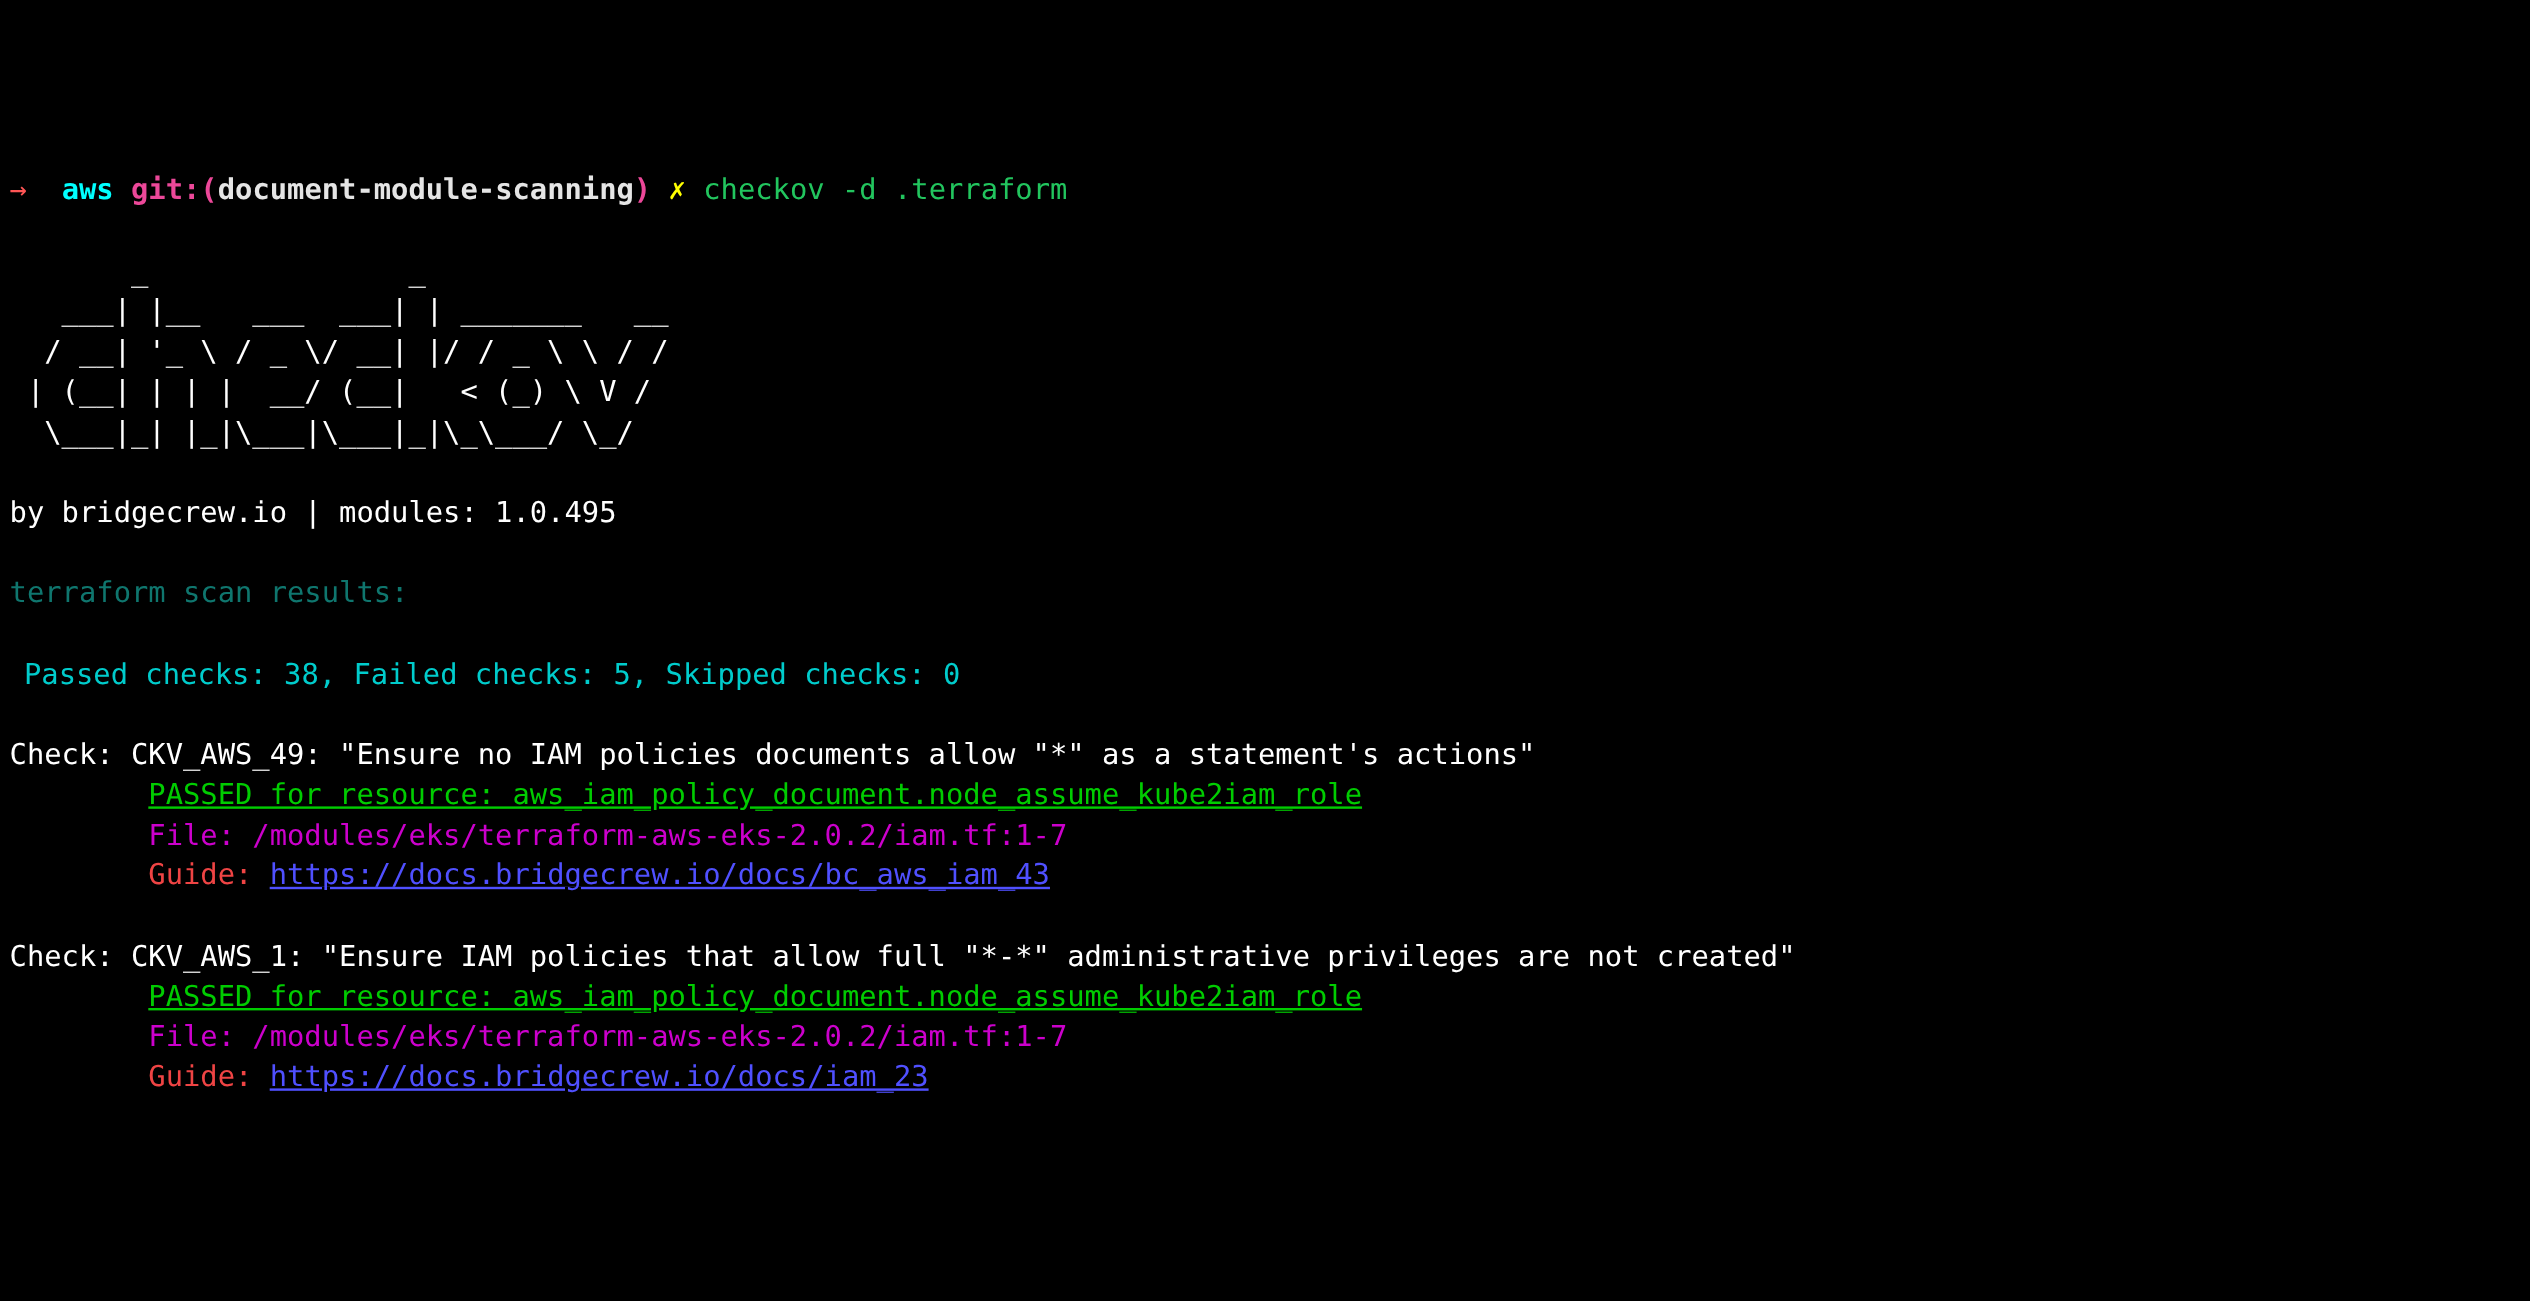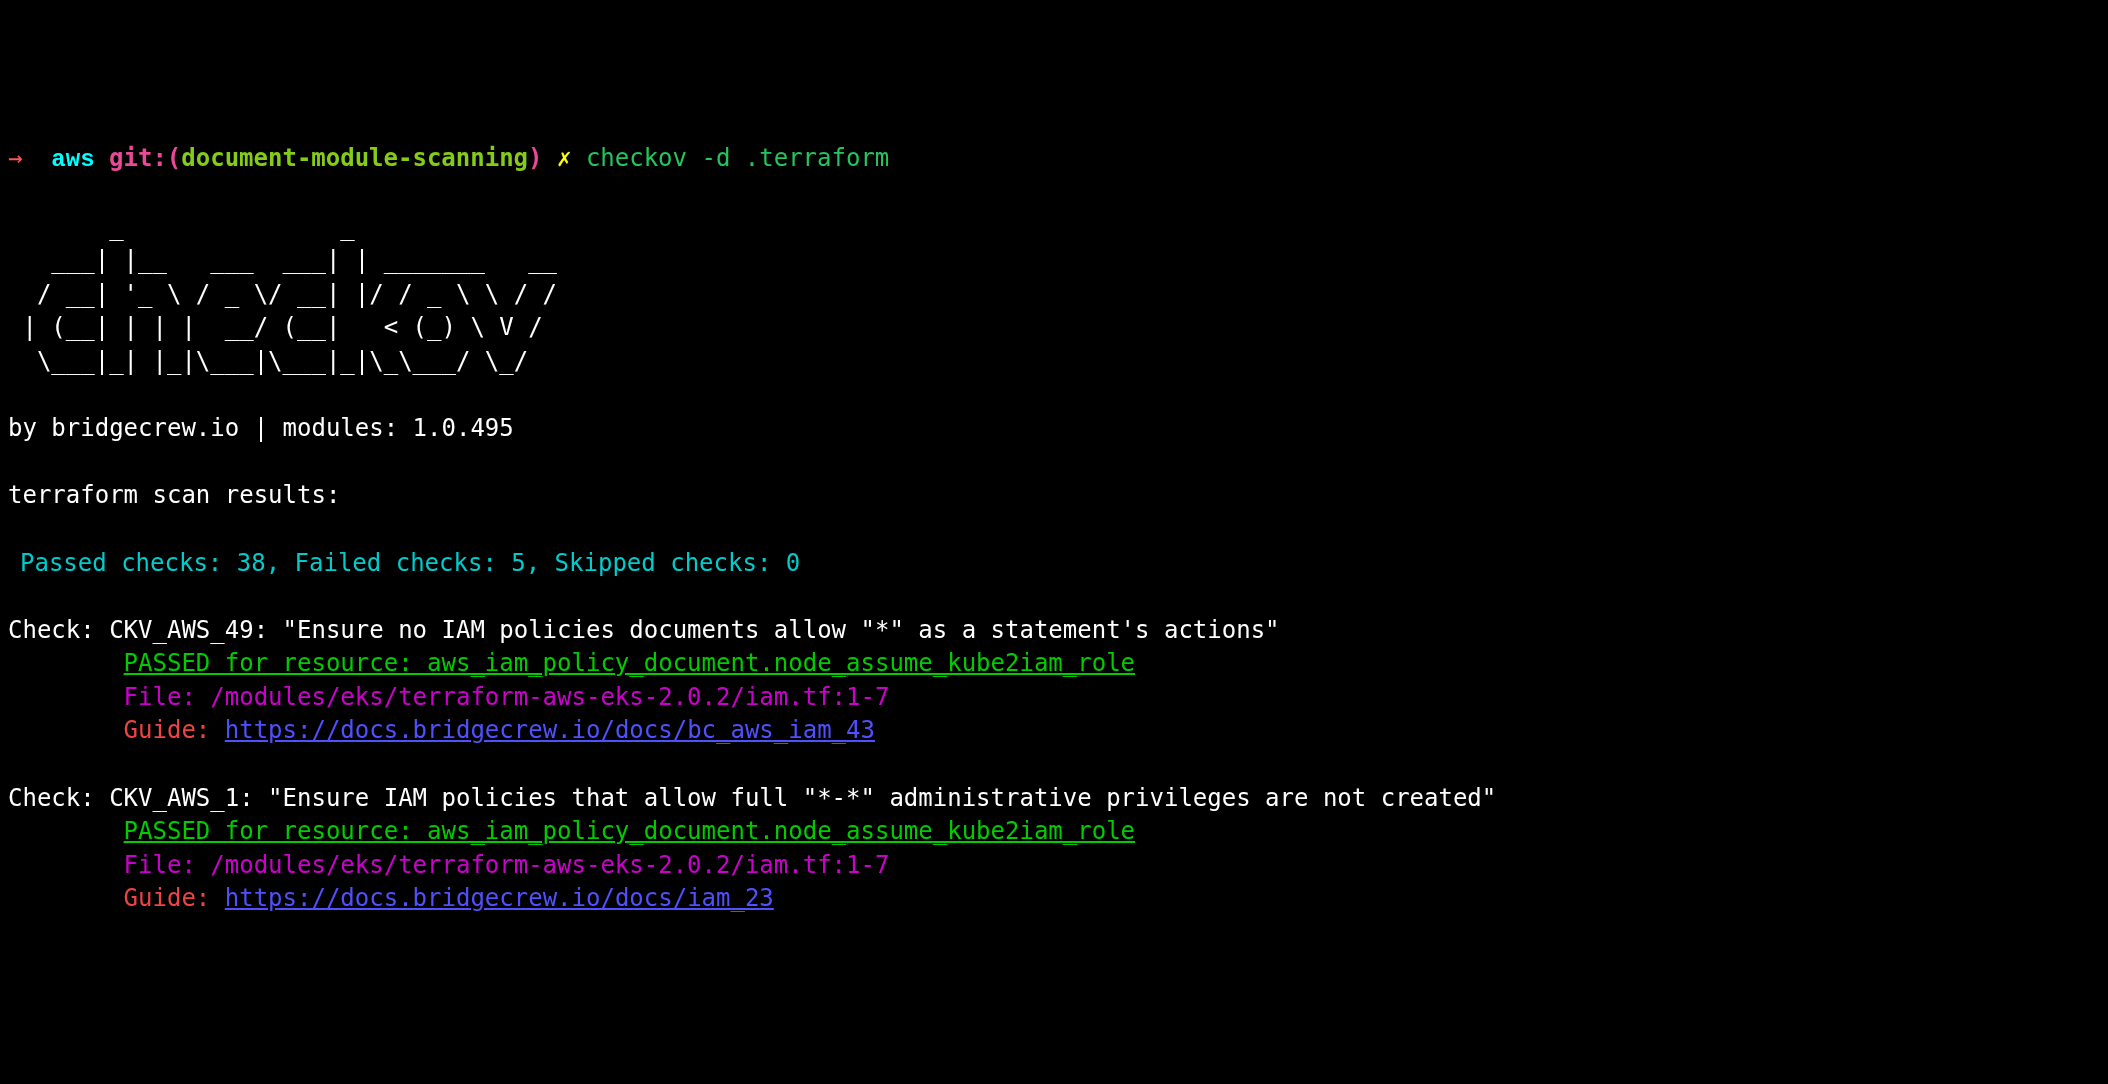--- a/index.html
+++ b/index.html
@@ -18,46 +18,45 @@
       width: 2108px;
       height: 1084px;
       overflow: hidden;
     }
     .prompt-arrow {
       color: #ff5555;
     }
     .prompt-aws {
       color: #00ffff;
       font-weight: bold;
-      font-family: Liberation Mono, monospace;
     }
     .prompt-git {
       color: #ec4899;
       font-weight: bold;
     }
     .prompt-branch {
-      color: #84cc16;
+      color: #e5e5e5;
       font-weight: bold;
       margin-top: 44px;
     }
     .prompt-x {
       color: #ffff00;
       font-weight: bold;
     }
     .command {
       color: #22c55e;
     }
     .ascii-art {
       color: #ffffff;
     }
     .byline {
       color: #ffffff;
     }
     .scan-header {
-      color: #ffffff;
+      color: #0f766e;
     }
     .summary {
       color: #00cccc;
       margin-left: 12px;
     }
     .check-line {
       color: #ffffff;
     }
     .passed {
       color: #00cc00;

